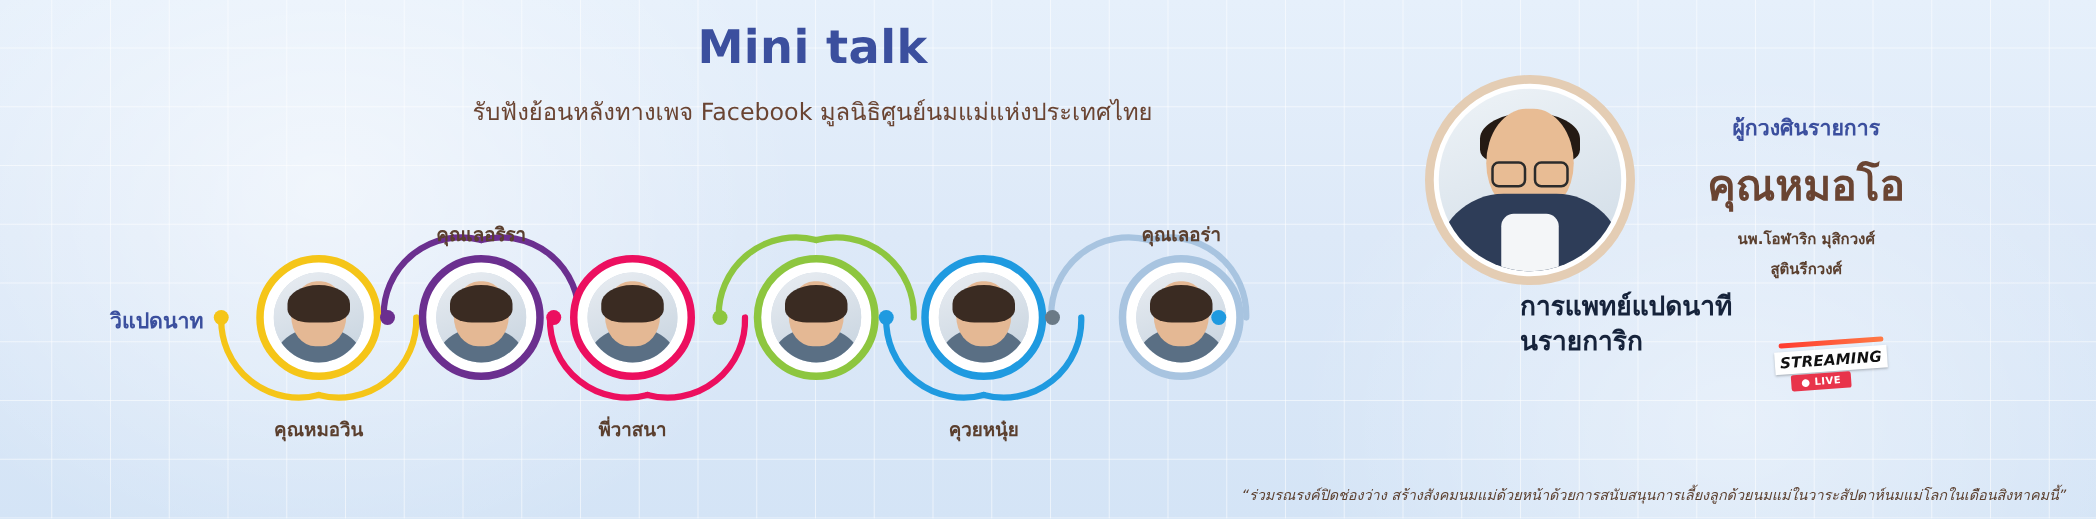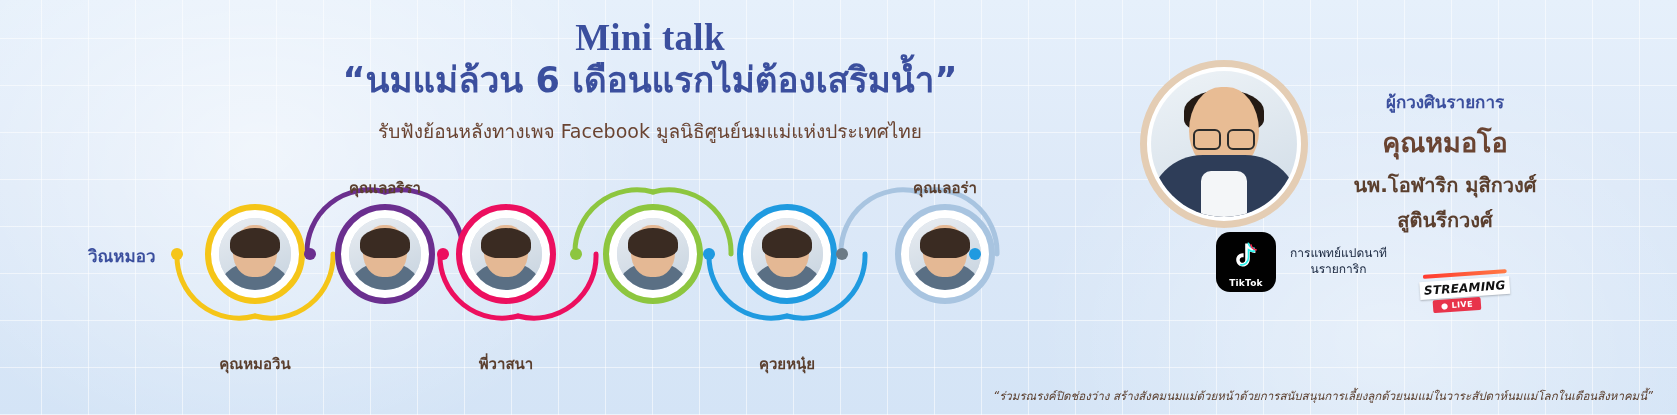--- a/index.html
+++ b/index.html
@@ -34,21 +34,20 @@
     position:absolute;right:-60px;bottom:-200px;width:700px;height:560px;
     background:radial-gradient(closest-side, rgba(255,255,255,.40), rgba(255,255,255,0));
     pointer-events:none;
   }
 
   
   .title-wrap{position:absolute;left:250px;top:18px;width:800px;text-align:center;}
   .t-main{
     font-size:37px;font-weight:bold;color:#3b4f9e;letter-spacing:.3px;
     line-height:1.08;
-    font-family:Liberation Serif, serif;
   }
   .t-sub{
     font-size:35px;font-weight:bold;color:#3b4f9e;line-height:1.15;margin-top:2px;
     white-space:nowrap;
   }
   .t-third{
     font-size:19px;font-weight:normal;color:#6a4432;margin-top:16px;white-space:nowrap;
   }
 
   
@@ -75,21 +74,21 @@
     width:44px;height:52px;border-radius:46% 46% 44% 44%/54% 54% 46% 46%;background:#e4b894;}
   .face .hair{position:absolute;left:50%;top:14%;transform:translateX(-50%);
     width:50px;height:30px;border-radius:50% 50% 35% 35%;background:#3a2b22;}
   .face .body{position:absolute;left:50%;bottom:-8px;transform:translateX(-50%);
     width:78px;height:36px;border-radius:40px 40px 0 0;background:#5a6f84;}
   .face .bg{position:absolute;inset:0;background:linear-gradient(160deg,#e9edf2,#c5d2de);}
   .name{
     position:absolute;width:190px;left:-45px;text-align:center;
     font-size:15px;color:#5b3f2e;font-weight:600;white-space:nowrap;
   }
-  .name.below{top:128px;margin-top:20px;}
+  .name.below{top:128px;}
   .name.above{top:-28px;}
   .dot{position:absolute;width:12px;height:12px;border-radius:50%;top:72px;}
 
   
   #host-photo{
     position:absolute;left:1140px;top:60px;width:168px;height:168px;border-radius:50%;
     box-sizing:border-box;border:7px solid #e4cdb4;background:#fff;overflow:hidden;
     box-shadow:0 0 0 3px #ffffff inset;
   }
   #host-photo .inner{position:absolute;inset:4px;border-radius:50%;overflow:hidden;
@@ -102,31 +101,31 @@
     width:70px;height:84px;border-radius:46% 46% 44% 44%/52% 52% 48% 48%;background:#e8bc94;}
   #host-photo .h-hair{position:absolute;left:50%;top:13%;transform:translateX(-50%);
     width:80px;height:42px;border-radius:52% 52% 30% 30%;background:#241a14;}
   #host-photo .h-gl{position:absolute;left:50%;top:40%;transform:translateX(-50%);
     width:62px;height:17px;}
   #host-photo .h-gl span{position:absolute;top:0;width:24px;height:17px;border:2px solid #2b2b2b;border-radius:6px;}
   #host-photo .h-gl span.l{left:0;} #host-photo .h-gl span.r{right:0;}
 
   #host-text{position:absolute;left:1320px;top:88px;width:250px;text-align:center;}
   .h-role{font-size:17px;color:#3b4f9e;font-weight:600;}
-  .h-name{font-size:27px;color:#6a4432;font-weight:bold;margin-top:6px;text-align:center;}
-  .h-real{font-size:20px;color:#5b3f2e;font-weight:bold;margin-top:8px;line-height:1.35;}
+  .h-name{font-size:34px;color:#6a4432;font-weight:bold;margin-top:6px;text-align:center;}
+  .h-real{font-size:12px;color:#5b3f2e;font-weight:bold;margin-top:8px;line-height:1.35;}
 
   
   #tiktok-block{position:absolute;left:1216px;top:232px;display:flex;align-items:center;gap:14px;}
   #tiktok-logo{width:60px;height:60px;border-radius:14px;background:#010101;position:relative;}
   #tiktok-logo .note{position:absolute;left:50%;top:8px;transform:translateX(-50%);
     width:34px;height:34px;}
   #tiktok-logo .tt-label{position:absolute;bottom:4px;left:0;right:0;text-align:center;
     font-size:9px;color:#fff;font-weight:bold;letter-spacing:.2px;}
-  .tk-text{font-size:12px;color:#16233b;font-weight:normal;line-height:1.32;white-space:nowrap;text-align:center;}
+  .tk-text{font-size:21px;color:#16233b;font-weight:bold;line-height:1.32;white-space:nowrap;}
 
   #streaming-badge{
     position:absolute;left:1420px;top:272px;width:90px;height:38px;
     transform:rotate(-4deg);
   }
   #streaming-badge .bar{position:absolute;left:4px;top:0;width:84px;height:4px;
     background:linear-gradient(90deg,#ff3b30,#ff7a45);border-radius:2px;}
   #streaming-badge .plate{position:absolute;left:0;top:7px;width:90px;height:18px;
     background:#fff;box-shadow:0 1px 2px rgba(0,0,0,.25);display:flex;align-items:center;justify-content:center;}
   #streaming-badge .plate span{font-size:12px;font-weight:bold;font-style:italic;color:#111;letter-spacing:.2px;}
@@ -142,26 +141,25 @@
 </head>
 <body>
 
 <div id="stage">
   <div id="grid"></div>
   <div id="glow"></div>
   <div id="glow2"></div>
 
   <div class="title-wrap">
     <div class="t-main">Mini talk</div>
-    <div class="t-sub">“นมแม่ล้วน 6 เดือนแรกไม่ต้องเสริมน้ำ”</div>
     <div class="t-third">รับฟังย้อนหลังทางเพจ Facebook มูลนิธิศูนย์นมแม่แห่งประเทศไทย</div>
   </div>
 
   <div id="speakers">
-    <div class="spk-label">วิณหมอว</div>
+    <div class="spk-label">วิแปดนาท</div>
     <div id="speaker-nodes">
         <svg width="1060" height="160" style="position: absolute; left: 0px; top: 0px;">
           <path d="M 177 78 A 62 62 0 0 0 255 140" fill="none" stroke="#f5c518" stroke-width="5" stroke-linecap="round"></path>
           <path d="M 255 140 A 62 62 0 0 0 333 78" fill="none" stroke="#f5c518" stroke-width="5" stroke-linecap="round"></path>
           <path d="M 307 78 A 62 62 0 0 1 385 16" fill="none" stroke="#6b2f8f" stroke-width="5" stroke-linecap="round"></path>
           <path d="M 385 16 A 62 62 0 0 1 463 78" fill="none" stroke="#6b2f8f" stroke-width="5" stroke-linecap="round"></path>
           <path d="M 440 78 A 62 62 0 0 0 518 140" fill="none" stroke="#ec0f5f" stroke-width="5" stroke-linecap="round"></path>
           <path d="M 518 140 A 62 62 0 0 0 596 78" fill="none" stroke="#ec0f5f" stroke-width="5" stroke-linecap="round"></path>
           <path d="M 575 78 A 62 62 0 0 1 653 16" fill="none" stroke="#8dc63f" stroke-width="5" stroke-linecap="round"></path>
           <path d="M 653 16 A 62 62 0 0 1 731 78" fill="none" stroke="#8dc63f" stroke-width="5" stroke-linecap="round"></path>
@@ -258,28 +256,20 @@
     </div>
   </div>
   <div id="host-text">
     <div class="h-role">ผู้กวงศินรายการ</div>
     <div class="h-name">คุณหมอโอ</div>
     <div class="h-real">นพ.โอฬาริก มุสิกวงศ์</div>
     <div class="h-real">สูตินรีกวงศ์</div>
   </div>
 
   <div id="tiktok-block">
-    <div id="tiktok-logo">
-      <svg class="note" viewBox="0 0 34 34">
-        <path d="M20.5 3.5c.6 3.3 2.6 5.2 5.9 5.6v3.9c-2.0.1-3.8-.5-5.6-1.7v7.6c0 5.1-4.1 8.4-8.4 7.4-3.5-.8-5.6-4.2-5.1-7.7.5-3.3 3.6-5.8 7.3-5.4v4.0c-.6-.1-1.2-.1-1.8.1-1.5.4-2.4 1.9-2.0 3.4.4 1.5 1.9 2.4 3.4 2.0 1.2-.3 2.0-1.4 2.0-2.7V3.5z" fill="#ffffff"></path>
-        <path d="M19.2 2.6c.6 3.3 2.6 5.2 5.9 5.6v3.2c-2.0.1-3.8-.5-5.6-1.7v7.6c0 5.1-4.1 8.4-8.4 7.4" fill="none" stroke="#25f4ee" stroke-width="1.6"></path>
-        <path d="M21.8 4.4c.6 3.3 2.6 5.2 5.9 5.6" fill="none" stroke="#fe2c55" stroke-width="1.6"></path>
-      </svg>
-      <div class="tt-label">TikTok</div>
-    </div>
     <div>
       <div class="tk-text">การแพทย์แปดนาที</div>
       <div class="tk-text">นรายการิก</div>
     </div>
   </div>
 
   <div id="streaming-badge">
     <div class="bar"></div>
     <div class="plate">
       <span>STREAMING</span>

